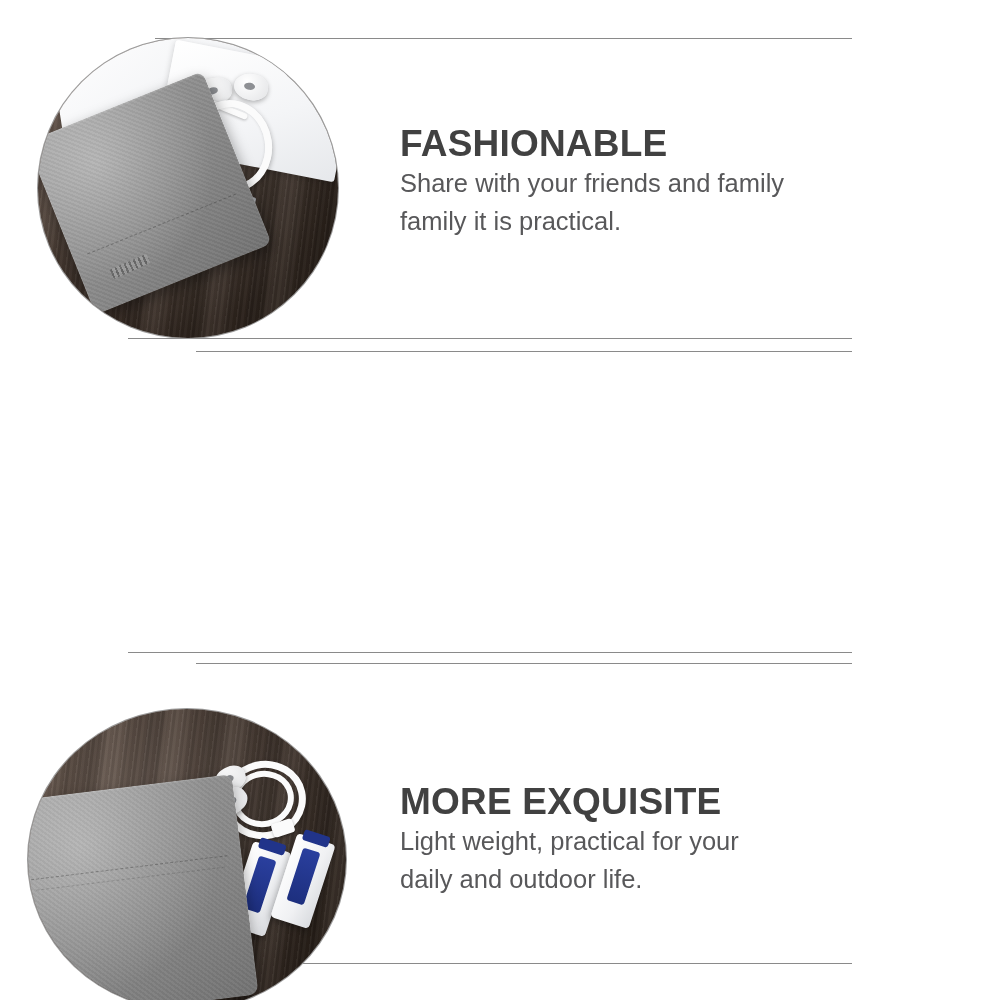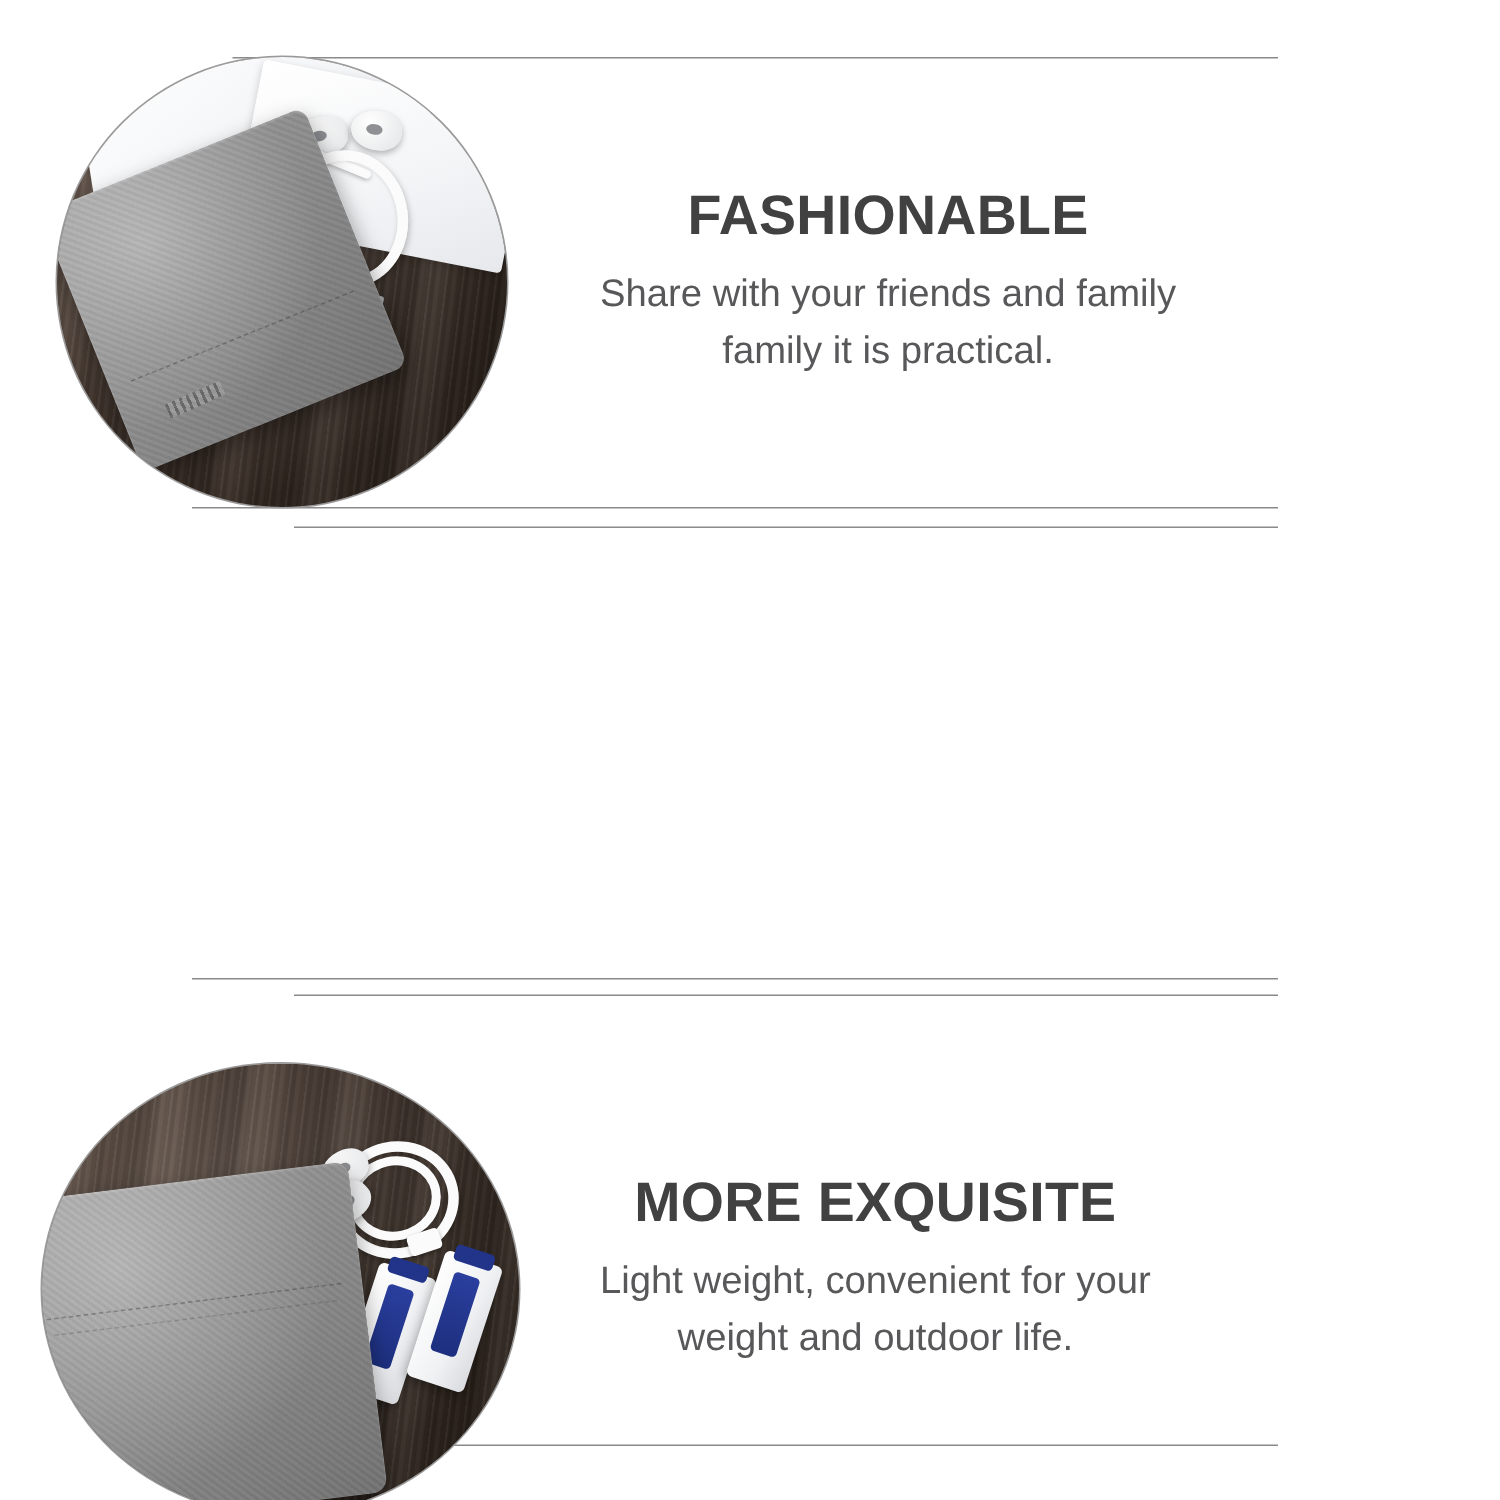--- a/index.html
+++ b/index.html
@@ -5,21 +5,21 @@
 <style>
   * { margin:0; padding:0; box-sizing:border-box; }
   html, body { width:1000px; height:1000px; }
   body {
     background:#ffffff;
     font-family:"Liberation Sans", sans-serif;
     -webkit-font-smoothing:antialiased;
     overflow:hidden;
   }
 
-  .sheet { position:relative; width:852px; height:1000px; background:#fff;text-align:center; }
+  .sheet { position:relative; width:852px; height:1000px; background:#fff; }
 
   
   .feature-row { position:absolute; left:0; width:1000px; }
   #row-1 { top:0;   height:340px; }
   #row-2 { top:358px; height:301px; }
   #row-3 { top:663px; height:300px; }
 
   
   .rule { position:absolute; height:0; border-top:1.6px solid #8a8a8a; }
   #rule-top      { top:38px;  left:155px; right:0; }
@@ -148,21 +148,21 @@
 
   .headline {
     font-size:37px;
     font-weight:bold;
     letter-spacing:0.2px;
     color:#414141;
     line-height:1.08;
     white-space:nowrap;
   }
   .subcopy {
-    margin-top:13px;
+    margin-top:0;
     font-size:25.5px;
     font-weight:400;
     color:#58585a;
     line-height:1.5;
     max-width:480px;
   }
   .subcopy span { display:block; white-space:nowrap; }
 </style>
 </head>
 <body>
@@ -240,22 +240,22 @@
         <div class="pouch" style="left:-8px; top:78px; width:226px; height:222px; border-radius:10px; transform:rotate(-7deg);">
           <div class="seam" style="left:6%; top:36%; width:88%;"></div>
           <div class="seam" style="left:8%; top:41%; width:84%; opacity:.45;"></div>
         </div>
       </div>
     </div>
 
     <div class="copy" id="copy-2">
       <div class="headline">MORE EXQUISITE</div>
       <div class="subcopy">
-        <span>Light weight, convenient for your</span>
-        <span>weight and outdoor life.</span>
+        <span>Light weight, practical for your</span>
+        <span>daily and outdoor life.</span>
       </div>
     </div>
   </div>
 
   <div class="feature-row" id="row-3">
 
     
 
     
   </div>

